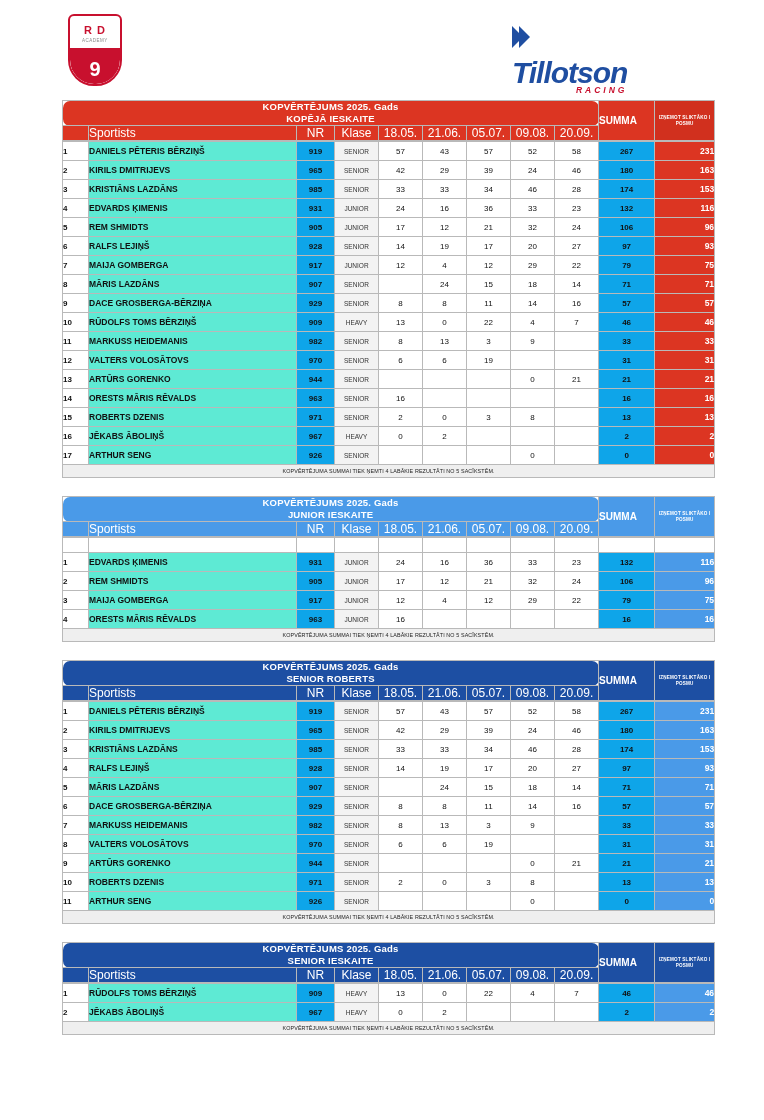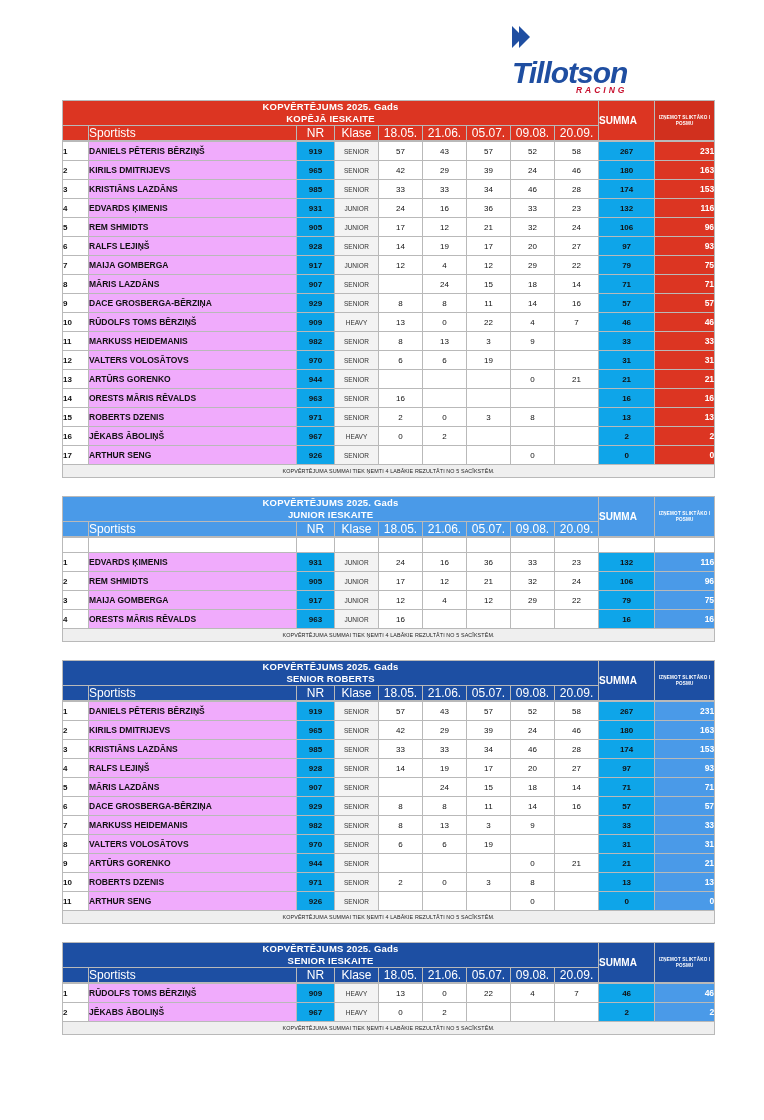--- a/index.html
+++ b/index.html
@@ -77,20 +77,21 @@
   col.c-nr    { width:38px; }
   col.c-class { width:44px; }
   col.c-date  { width:44px; }
   col.c-summa { width:56px; }
   col.c-final { width:60px; }
 
   .title-cell {
     color:#ffffff; text-align:center; font-weight:bold;
     font-size:9.5px; line-height:12px; padding:7px 2px 7px 2px;
     letter-spacing:.2px;
+    border-radius:7px;
   }
   .title-cell .t2 { display:block; }
   .summa-cell {
     color:#ffffff; text-align:left; font-weight:bold; font-size:10px;
     vertical-align:middle;
   }
   .drop-cell {
     color:#ffffff; text-align:center; font-weight:bold;
     font-size:4.6px; line-height:6px; letter-spacing:.2px;
     vertical-align:middle; padding:2px;
@@ -98,21 +99,21 @@
   .hdr td {
     color:#ffffff; font-weight:normal; font-size:12px;
     height:15px; padding:0 5px;
     vertical-align:middle;
   }
   .hdr td.ctr { text-align:center; padding:0; }
   .hdr td.kopa { text-align:center; }
 
   tr.row td { height:19px; vertical-align:middle; }
   td.pos { text-align:left; padding-left:6px; font-weight:bold; font-size:8px; background:#ffffff; }
-  td.name { text-align:left; padding-left:8px; font-weight:bold; font-size:8.5px; background:#f0abfc; }
+  td.name { text-align:left; padding-left:8px; font-weight:bold; font-size:8.5px; background:#5eead4; }
   td.nr { text-align:center; font-weight:bold; font-size:8px; background:#0ea5e9; }
   td.cls { text-align:center; font-size:6.5px; color:#333; background:#f3f3f3; }
   td.val { text-align:center; font-size:8px; background:#ffffff; }
   td.sum { text-align:center; font-weight:bold; font-size:8px; background:#0ea5e9; }
   td.fin { text-align:right; font-weight:bold; font-size:8.5px; color:#ffffff; }
 
   tr.spacer td { height:15px; background:#ffffff; }
   tr.foot td {
     height:13px; background:#efefef; text-align:center;
     font-size:5.4px; color:#222; letter-spacing:.1px;
@@ -131,20 +132,28 @@
 
   .theme-navy .title-cell, .theme-navy .hdr td, .theme-navy .summa-cell, .theme-navy .drop-cell { background:#1d4fa3; }
   .theme-navy td.fin { background:#4a9ae8; }
 </style>
 </head>
 <body>
 
 <div class="page">
 
   <div class="top-bar">
+    <div class="rd-logo">
+      <div class="rd-shield">
+        <div class="rd-red"></div>
+        <div class="rd-text">R D</div>
+        <div class="rd-sub">ACADEMY</div>
+        <div class="rd-num">9</div>
+      </div>
+    </div>
 
     <div class="till-logo">
       <div class="till-wrap">
         <div class="till-chev">
           <span></span>
             <span></span>
         </div>
         <div>
           <div class="till-name">Tillotson</div>
           <div class="till-racing">RACING</div>

